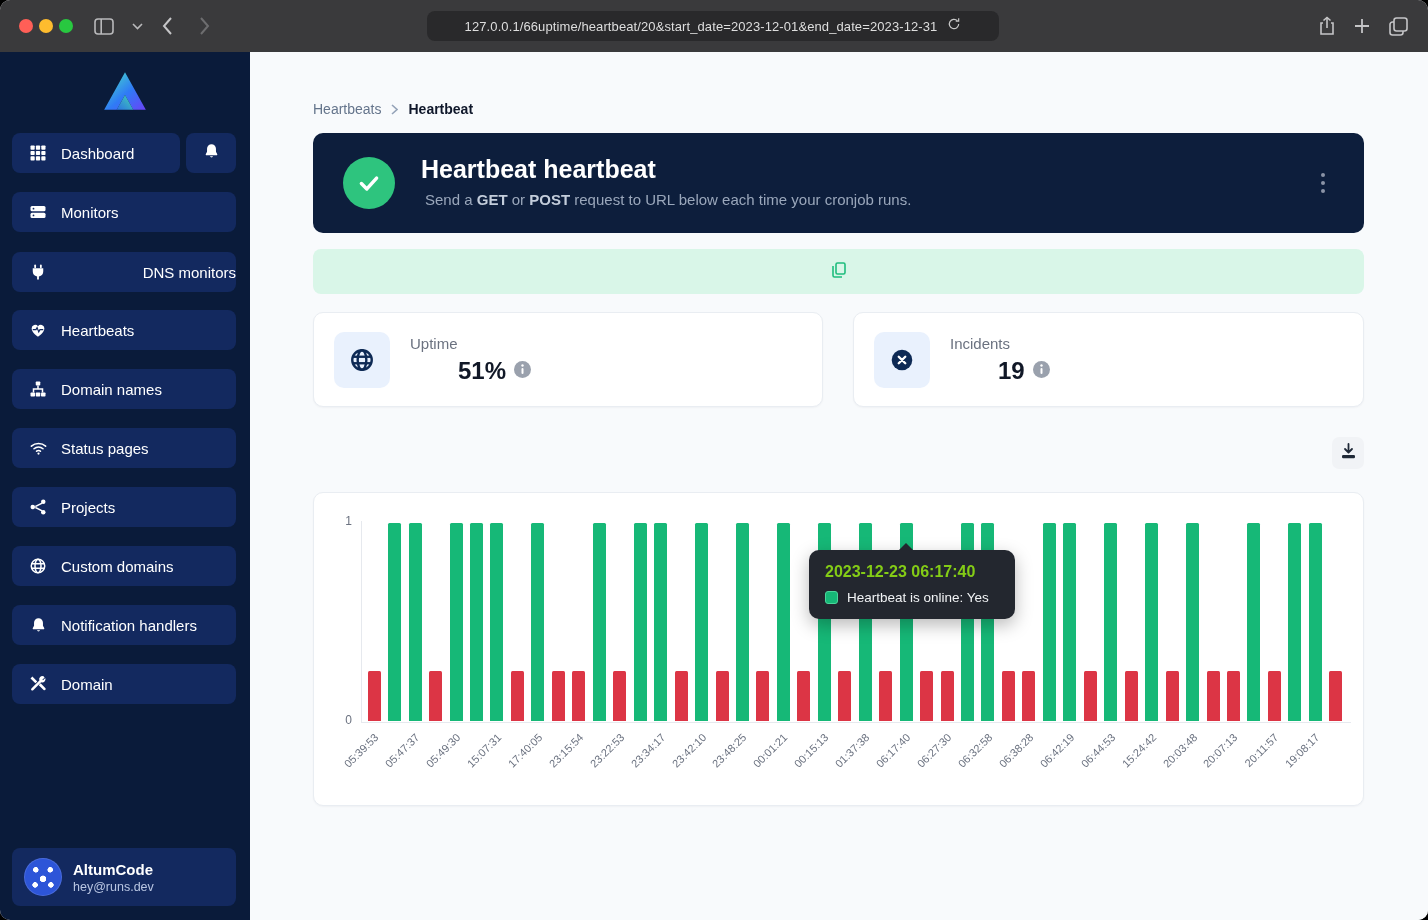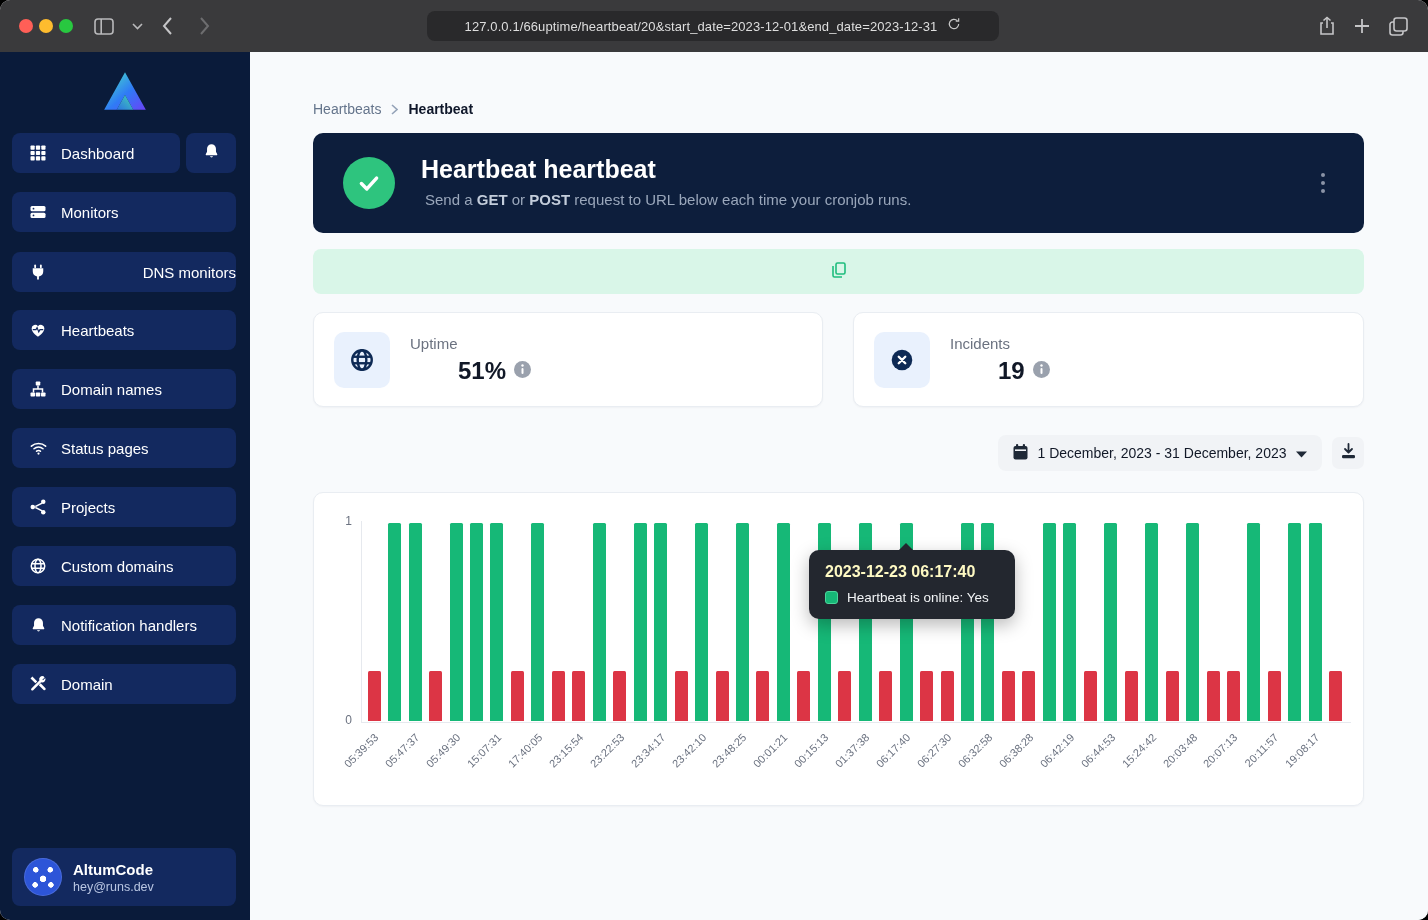--- a/index.html
+++ b/index.html
@@ -69,21 +69,21 @@
   .chart-card { position:absolute; left:63px; top:440px; width:1051px; height:314px; background:#ffffff; border:1px solid #e9edf2; border-radius:10px; box-shadow:0 1px 2px rgba(16,24,40,.04); }
   .ytick { position:absolute; width:30px; text-align:right; font-size:12px; color:#6b7280; }
   .yaxis { position:absolute; left:47px; top:28px; width:1px; height:202px; background:#e6e9ee; }
   .xaxis { position:absolute; left:47px; top:229px; width:990px; height:1px; background:#e6e9ee; }
   .bars { position:absolute; left:50px; top:30px; width:982px; height:198px; }
   .bar { position:absolute; bottom:0; width:13px; border-radius:1.5px 1.5px 0 0; cursor:pointer; }
   .xlab { position:absolute; width:62px; text-align:right; font-size:11px; color:#6b7280; transform:rotate(-45deg); transform-origin:top right; white-space:nowrap; }
 
   .tooltip { position:absolute; left:495px; top:57px; width:206px; background:#23272f; border-radius:10px; padding:13px 16px 14px 16px; box-shadow:0 6px 18px rgba(0,0,0,.28); z-index:5; }
   .tooltip:before { content:""; position:absolute; top:-7px; left:90px; width:0; height:0; border-left:8px solid transparent; border-right:8px solid transparent; border-bottom:8px solid #23272f; }
-  .tt-title { color:#fef9c3; font-size:16px; font-weight:700; margin-bottom:9px; }
+  .tt-title { color:#84cc16; font-size:16px; font-weight:700; margin-bottom:9px; }
   .tt-row { display:flex; align-items:center; gap:9px; }
   .tt-sq { width:13px; height:13px; border-radius:3px; border:1px solid #4bd79c; }
   .tt-status { color:#f1f3f5; font-size:13.5px; }
 </style>
 <style>.tooltip:before{left:89px;}</style></head>
 <body>
 
 <div class="window">
 
   <div class="chrome">
@@ -360,36 +360,20 @@
         <span>
           <svg width="17" height="17" viewBox="0 0 17 17">
               <circle cx="8.5" cy="8.5" r="8.5" fill="#9aa1ad"></circle>
               <rect x="7.5" y="7" width="2" height="6" rx="1" fill="#fff"></rect>
               <circle cx="8.5" cy="4.5" r="1.2" fill="#fff"></circle>
             </svg>
         </span>
       </div>
     </div>
 
-    <div class="date-btn">
-      <span>
-        <svg width="15" height="16" viewBox="0 0 15 16">
-            <rect x="0.5" y="2" width="14" height="13.5" rx="2" fill="#1f2937"></rect>
-            <rect x="3" y="0" width="2.2" height="4" rx="1" fill="#1f2937"></rect>
-            <rect x="9.8" y="0" width="2.2" height="4" rx="1" fill="#1f2937"></rect>
-            <rect x="2" y="5.4" width="11" height="1.6" fill="#f1f3f6"></rect>
-          </svg>
-      </span>
-      <span>1 December, 2023 - 31 December, 2023</span>
-      <span>
-        <svg width="11" height="7" viewBox="0 0 11 7">
-            <polygon points="0,0.5 11,0.5 5.5,6.5" fill="#1f2937"></polygon>
-          </svg>
-      </span>
-    </div>
     <div class="dl-btn">
       <span>
         <svg width="15" height="16" viewBox="0 0 15 16" fill="none">
             <path d="M7.5 1v8M4 6l3.5 3.5L11 6" stroke="#1f2937" stroke-width="1.8" stroke-linecap="round" stroke-linejoin="round"></path>
             <rect x="1" y="12" width="13" height="3.2" rx="1.2" fill="#1f2937"></rect>
           </svg>
       </span>
     </div>
 
     <div class="chart-card">

